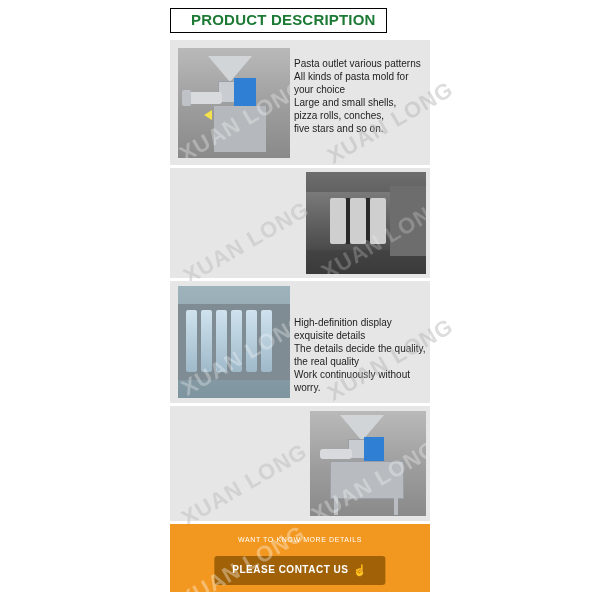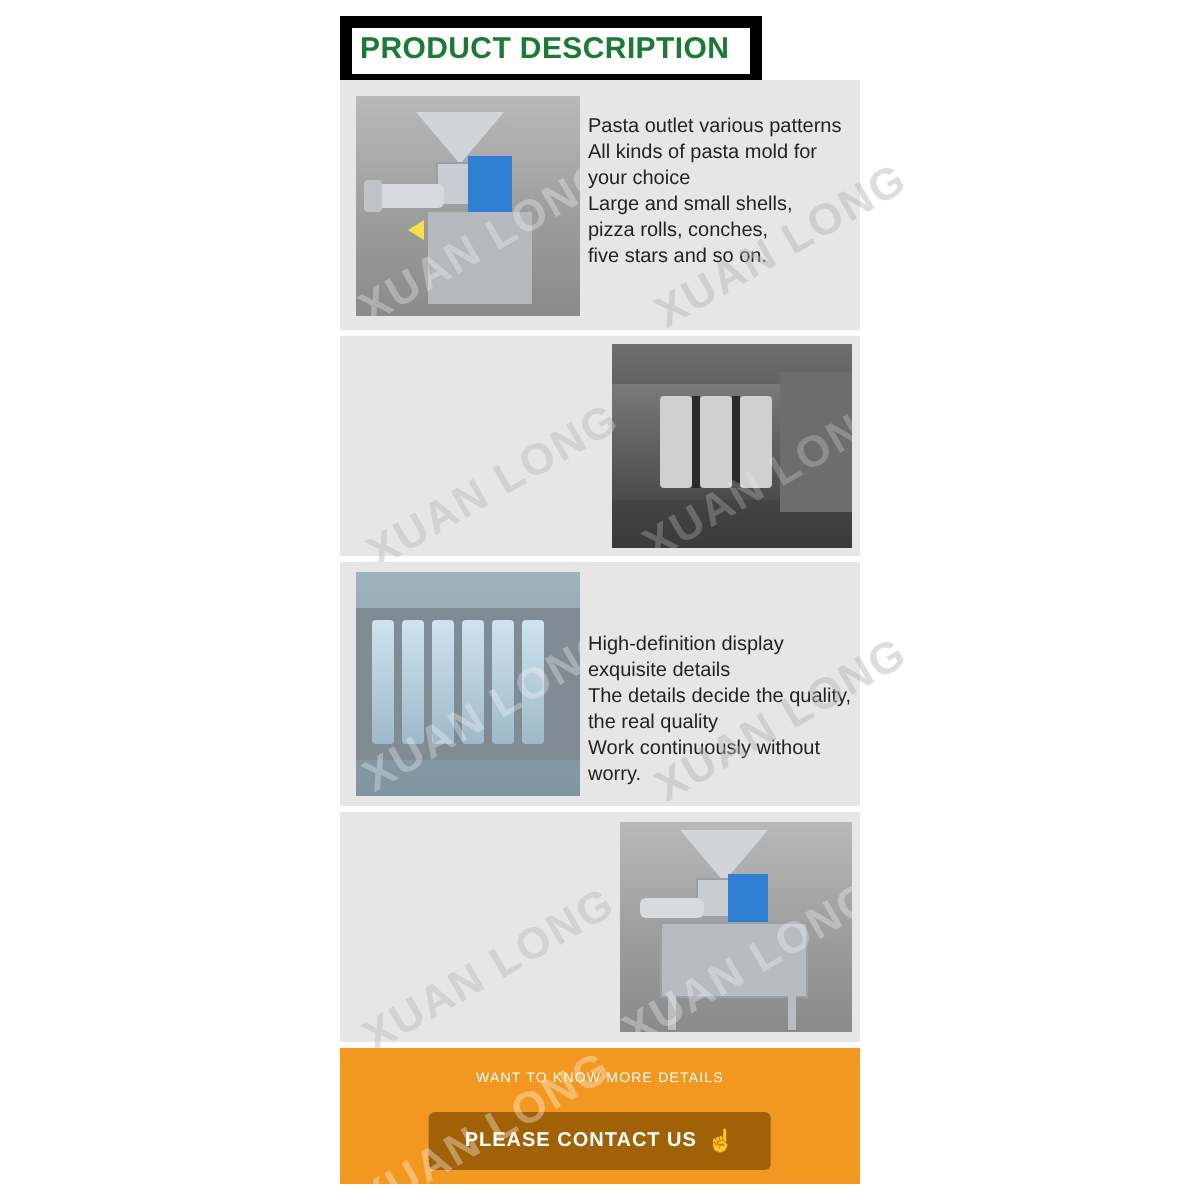--- a/index.html
+++ b/index.html
@@ -23,23 +23,23 @@
   
   .title-wrap {
     position: absolute;
     left: 170px;
     top: 8px;
     width: 260px;
     height: 26px;
   }
   .title-box {
     display: inline-block;
-    border: 6px solid #000000;
-    background: #ffffff;
-    padding: 2px 10px 3px 4px;
+    border: 1px solid #000000;
+    background: #ffffff;
+    padding: 2px 10px 3px 20px;
   }
   .title-text {
     font-size: 15px;
     font-weight: bold;
     color: #1d7a35;
     letter-spacing: 0.2px;
     white-space: nowrap;
   }
   
   .section {

